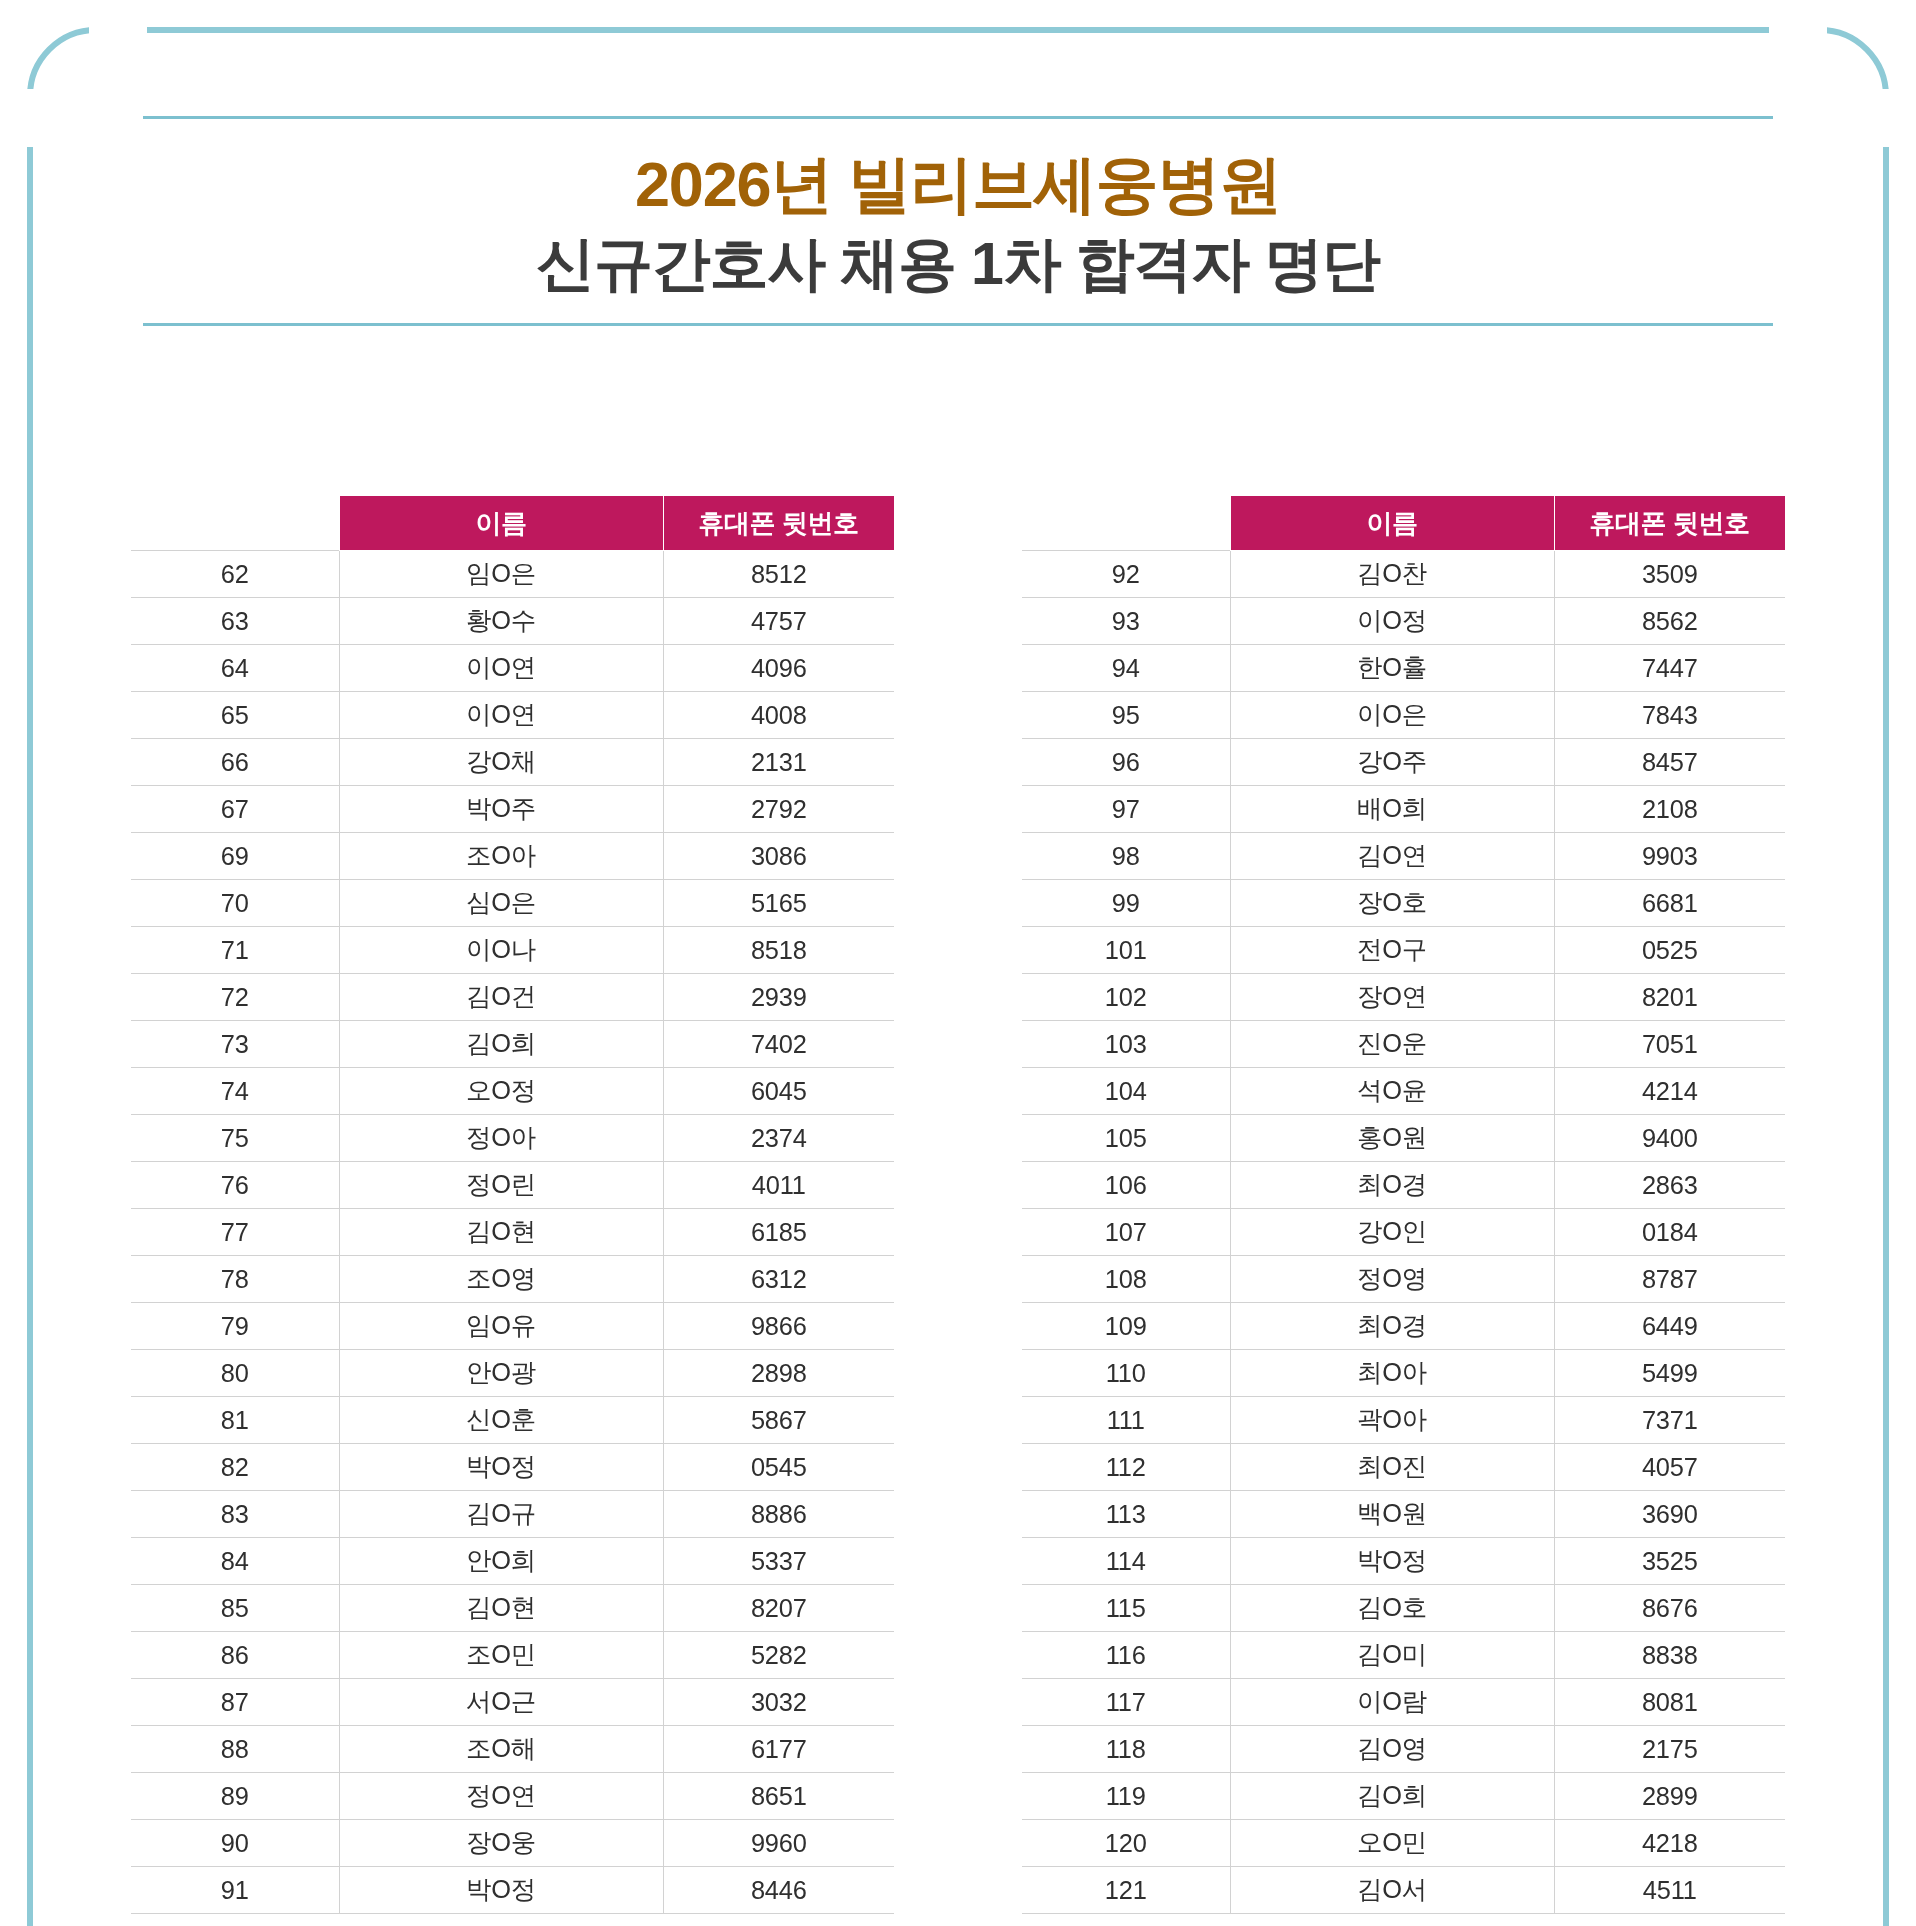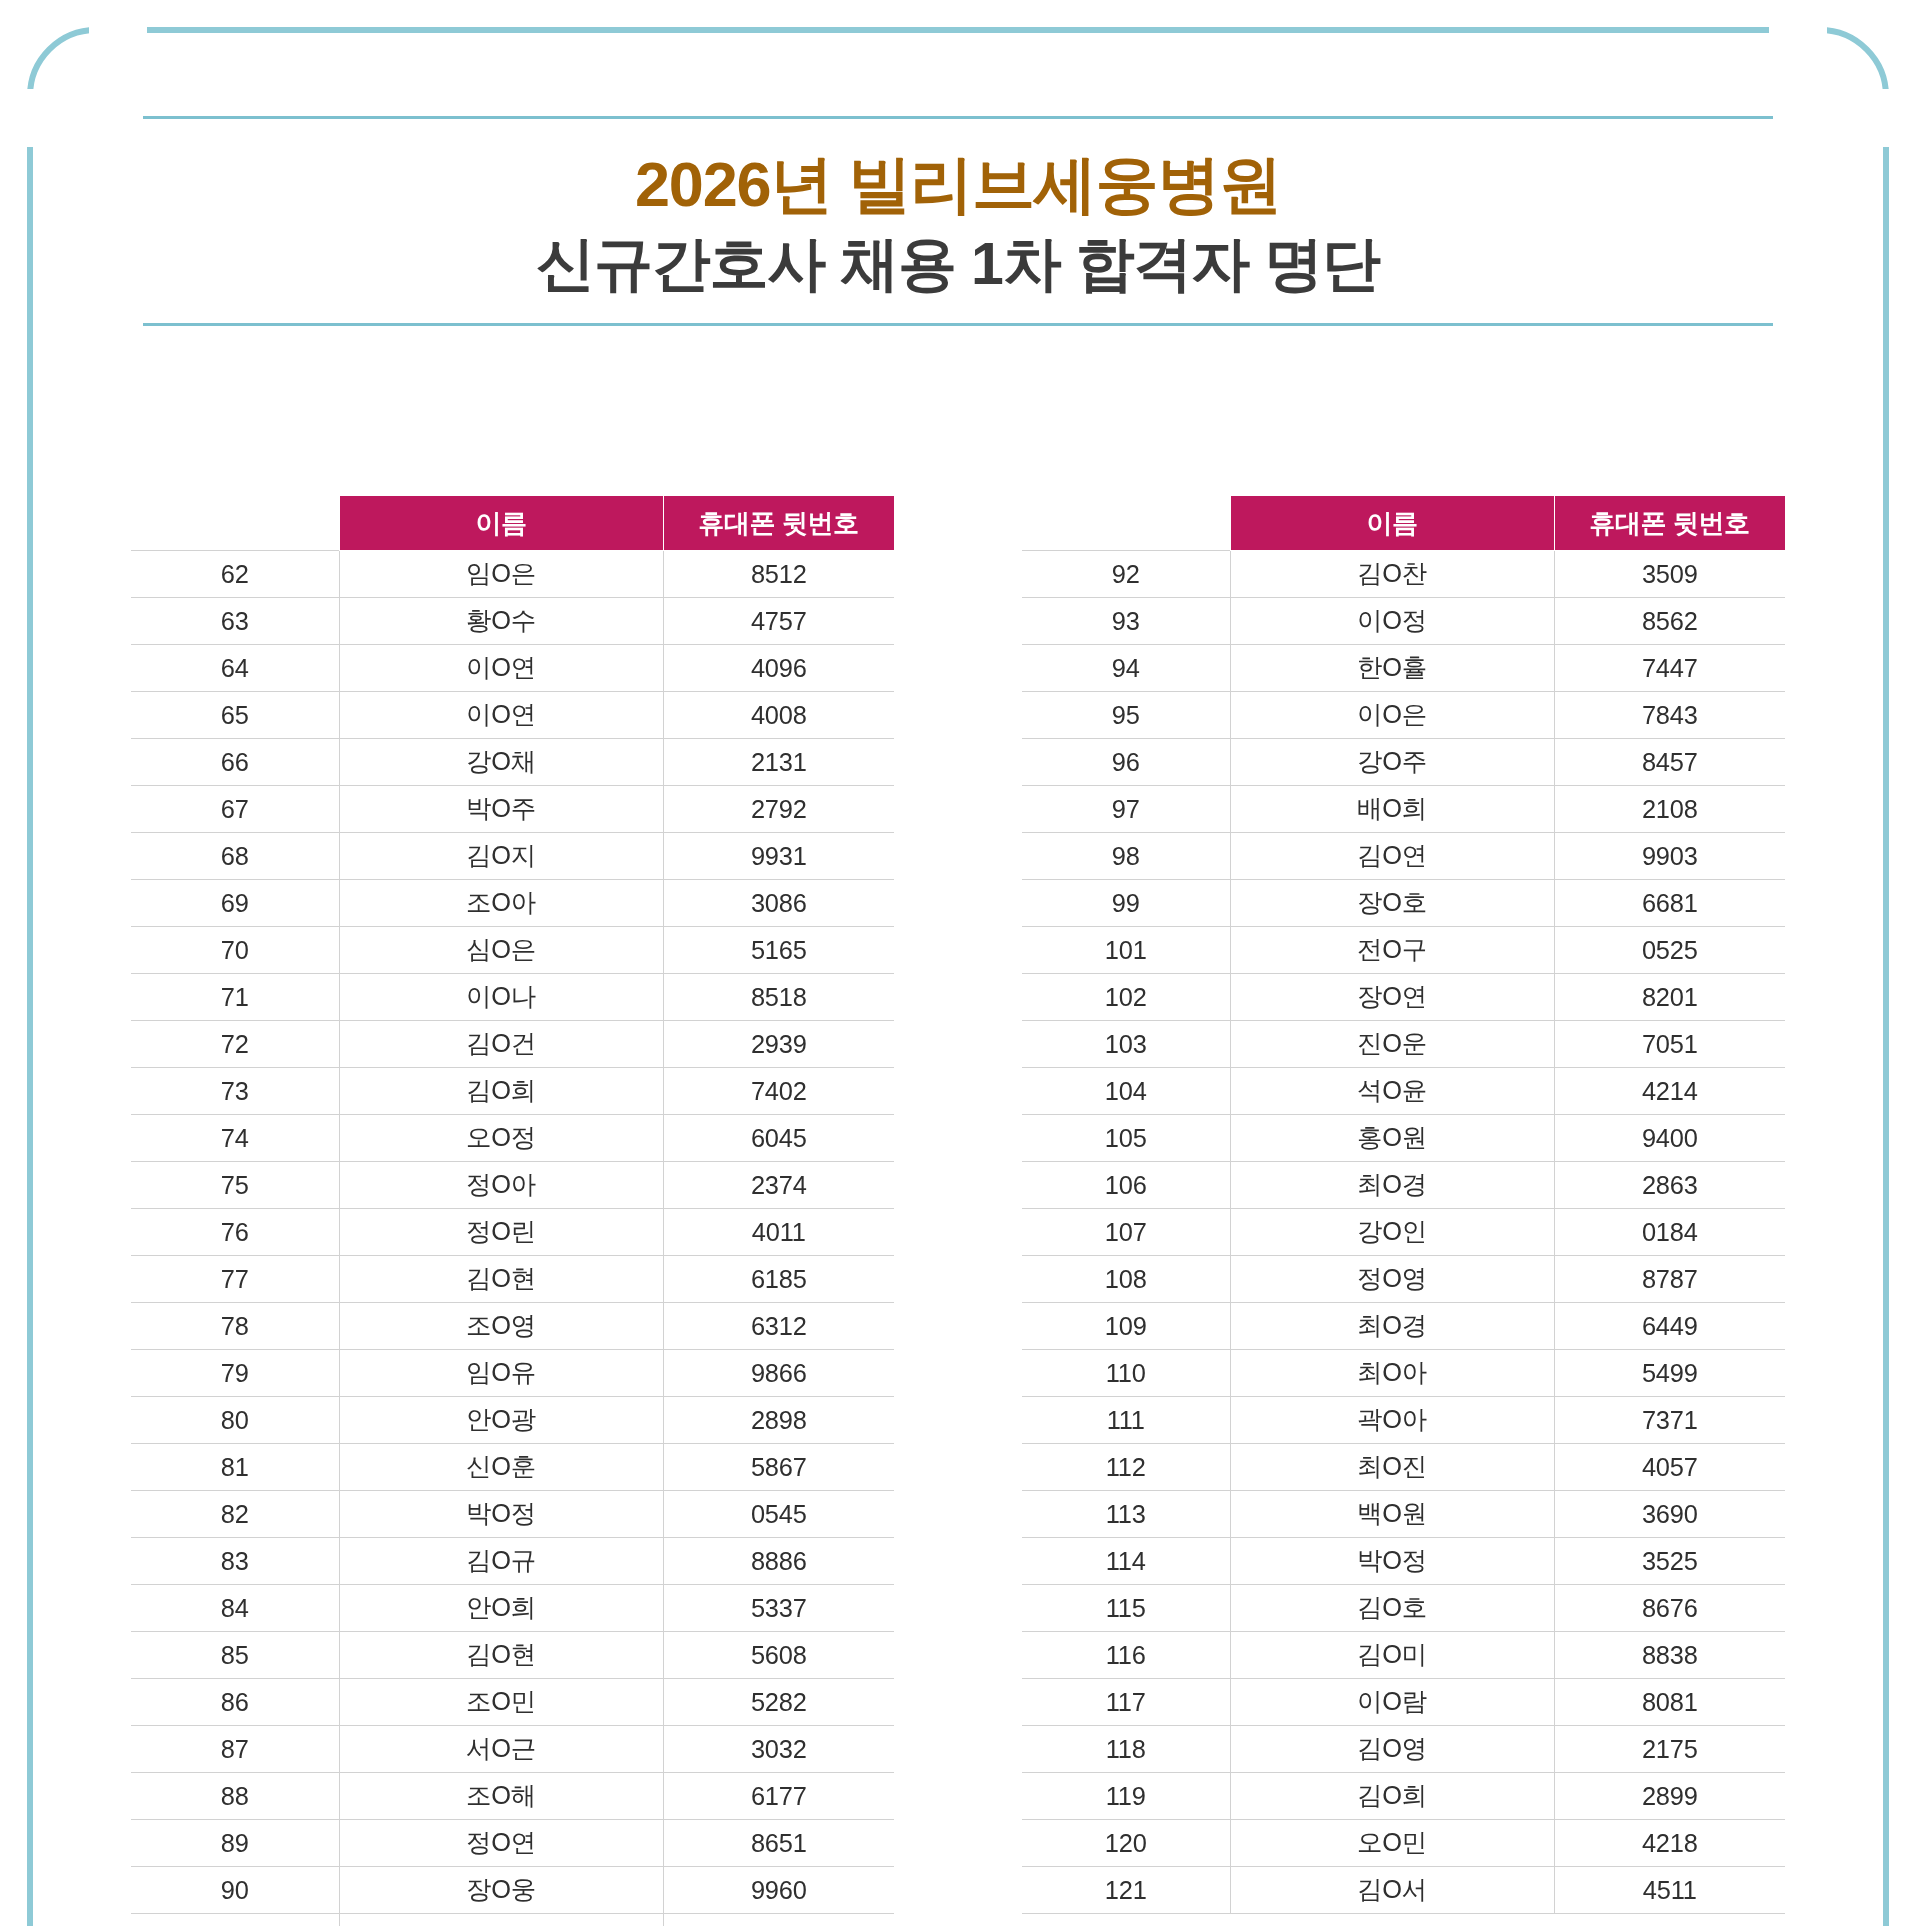--- a/index.html
+++ b/index.html
@@ -213,25 +213,20 @@
                 <td class="col-no">66</td>
                 <td class="col-name">강O채</td>
                 <td>2131</td>
               </tr>
             <tr>
                 <td class="col-no">67</td>
                 <td class="col-name">박O주</td>
                 <td>2792</td>
               </tr>
             <tr>
-                <td class="col-no">68</td>
-                <td class="col-name">김O지</td>
-                <td>9931</td>
-              </tr>
-            <tr>
                 <td class="col-no">69</td>
                 <td class="col-name">조O아</td>
                 <td>3086</td>
               </tr>
             <tr>
                 <td class="col-no">70</td>
                 <td class="col-name">심O은</td>
                 <td>5165</td>
               </tr>
             <tr>
@@ -300,21 +295,21 @@
                 <td>8886</td>
               </tr>
             <tr>
                 <td class="col-no">84</td>
                 <td class="col-name">안O희</td>
                 <td>5337</td>
               </tr>
             <tr>
                 <td class="col-no">85</td>
                 <td class="col-name">김O현</td>
-                <td>5608</td>
+                <td>8207</td>
               </tr>
             <tr>
                 <td class="col-no">86</td>
                 <td class="col-name">조O민</td>
                 <td>5282</td>
               </tr>
             <tr>
                 <td class="col-no">87</td>
                 <td class="col-name">서O근</td>
                 <td>3032</td>

